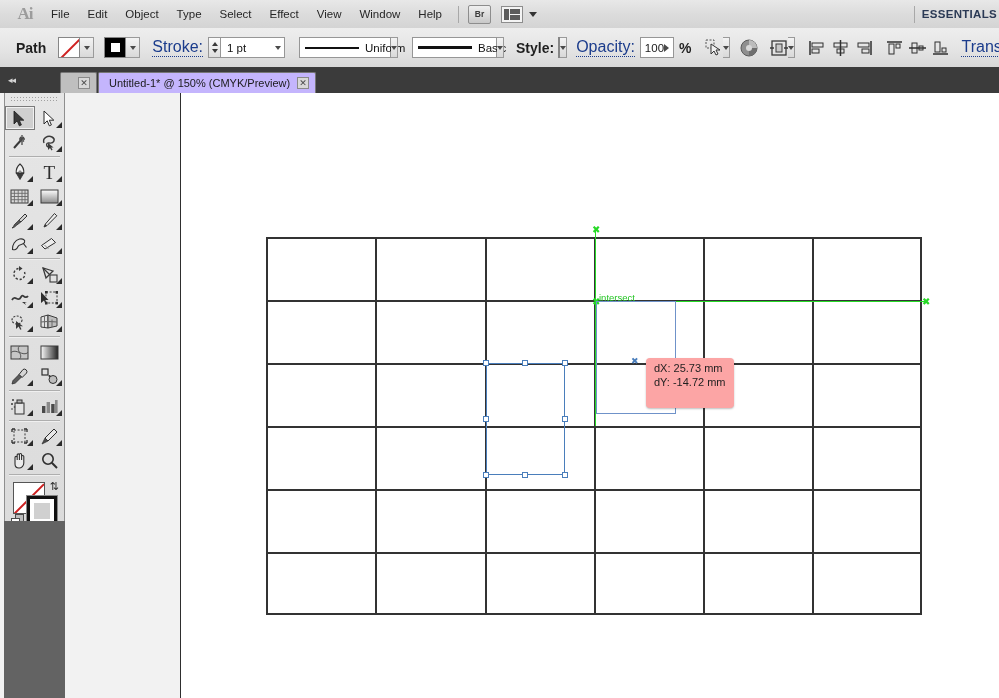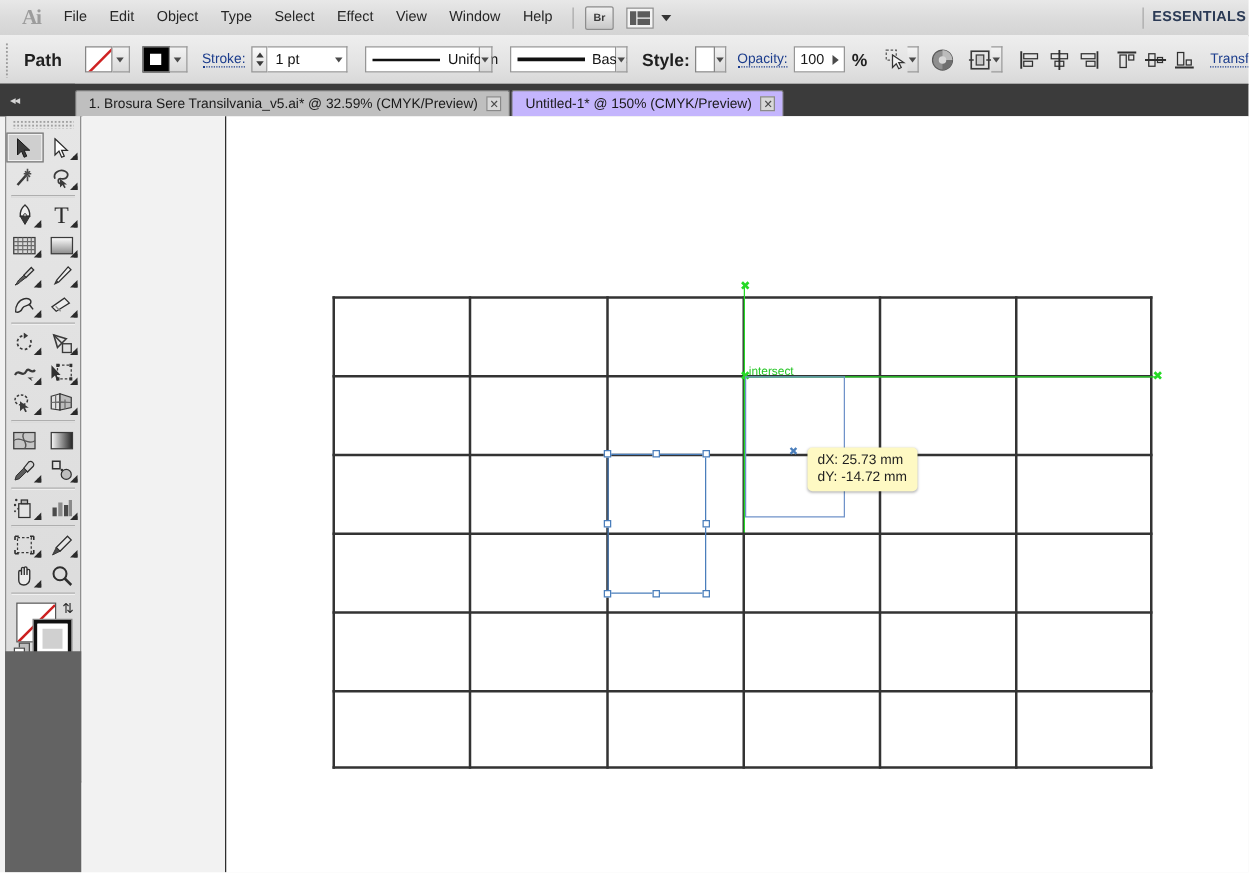--- a/index.html
+++ b/index.html
@@ -117,21 +117,21 @@
     background-size: 3px 3px;
   }
   .cb-label {
     font-size: 14px;
     color: #1f1f1f;
     margin-right: 4px;
     white-space: nowrap;
     font-weight: bold;
   }
   .cb-link {
-    font-size: 11px;
+    font-size: 16px;
     color: #1b3c8c;
     border-bottom: 1px dotted #1b3c8c;
     white-space: nowrap;
     cursor: pointer;
   }
   .swatch-box {
     width: 22px; height: 21px;
     border: 1px solid #868686;
     background: #fff;
     box-sizing: border-box;
@@ -470,23 +470,23 @@
   .cursor-x {
     position: absolute;
     color: #4a7ebb;
     font-size: 9px;
     line-height: 1;
   }
 
   
   .measure {
     position: absolute;
-    background: #fef9c3;
+    background: #fca5a5;
     border-radius: 4px;
-    padding: 3px 8px 4px 8px;
+    padding: 3px 8px 19px 8px;
     font-size: 11px;
     color: #1f1f1f;
     line-height: 14px;
     white-space: nowrap;
     box-shadow: 0 1px 2px rgba(0,0,0,.25);
   }
 
   svg { display: block; }
 </style>
 </head>
@@ -656,21 +656,20 @@
         <rect x="10" y="8" width="4" height="4" fill="none" stroke="#2f2f2f"></rect>
       </svg>
     </div>
 
     <div class="cb-link" style="margin-left:12px;">Transf</div>
   </div>
 
   <div class="tabstrip">
     <div class="collapse-btn">◂◂</div>
     <div class="doctab">
-      <span>1. Brosura Sere Transilvania_v5.ai* @ 32.59% (CMYK/Preview)</span>
       <span class="tab-close">✕</span>
     </div>
     <div class="doctab active">
       <span>Untitled-1* @ 150% (CMYK/Preview)</span>
       <span class="tab-close">✕</span>
     </div>
   </div>
 
   <div class="docarea">
 

